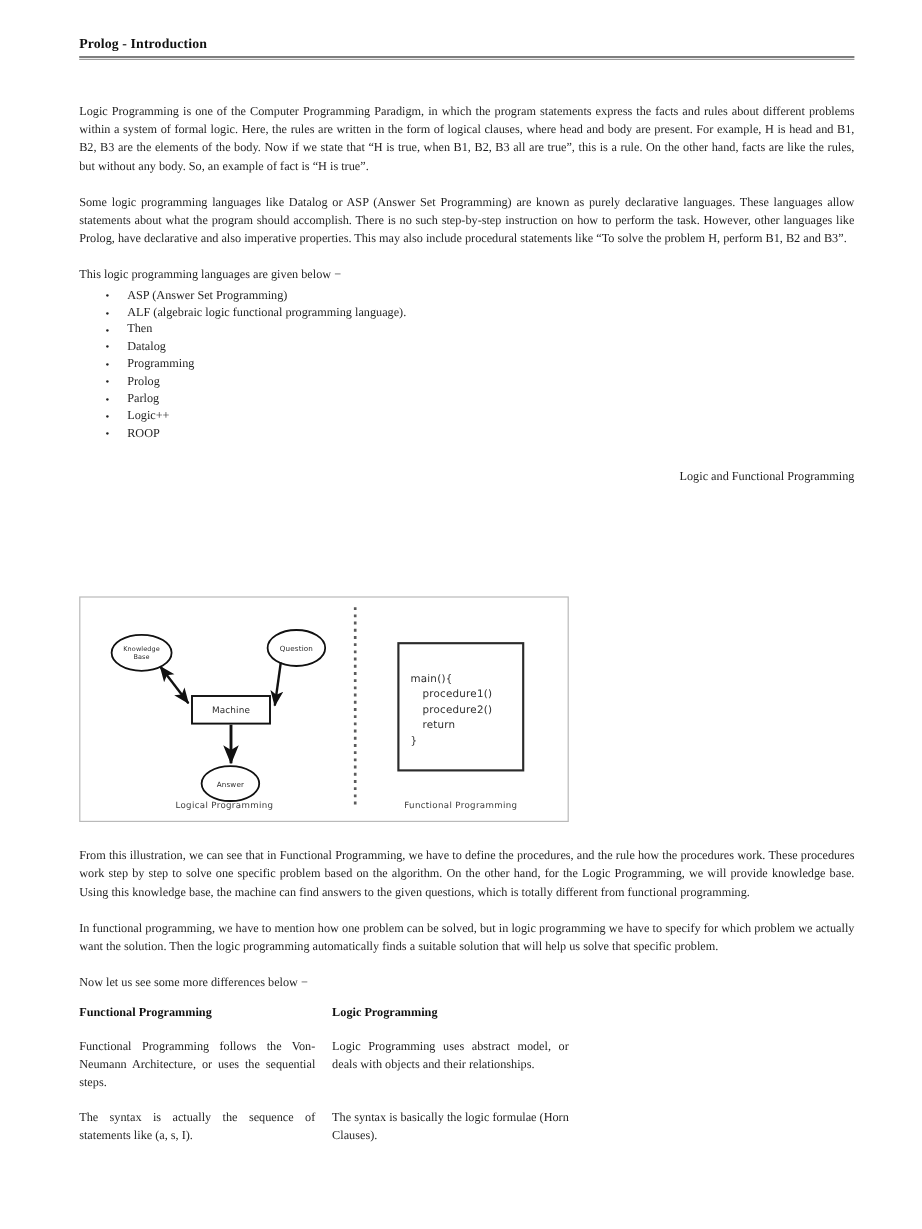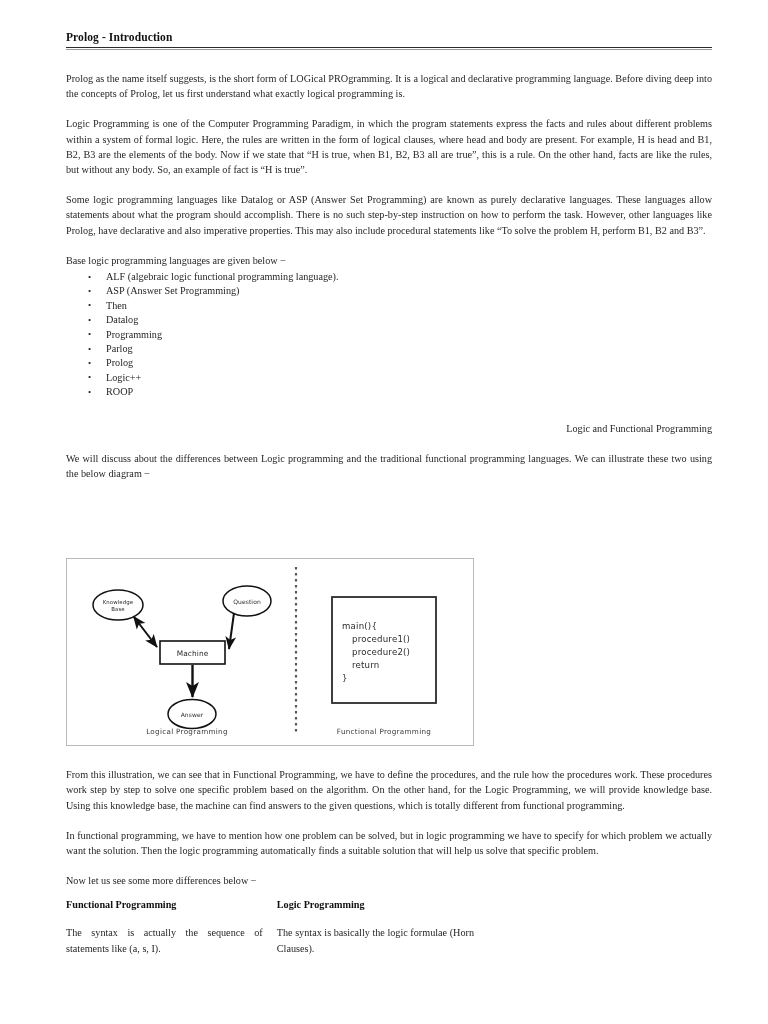--- a/index.html
+++ b/index.html
@@ -149,49 +149,47 @@
 
 <div class="page">
   <div class="content">
 
     <div class="doc-header">Prolog - Introduction</div>
     <div class="header-rule"></div>
     <div class="header-rule2"></div>
 
     <div class="gap-lg"></div>
 
-    <p class="para">Prolog as the name itself suggests, is the short form of LOGical PROgramming. It is a logical and declarative programming language. Before diving deep into the concepts of Prolog, let us first understand what exactly logical programming is.</p>
     <div class="gap-md"></div>
 
     <p class="para">Logic Programming is one of the Computer Programming Paradigm, in which the program statements express the facts and rules about different problems within a system of formal logic. Here, the rules are written in the form of logical clauses, where head and body are present. For example, H is head and B1, B2, B3 are the elements of the body. Now if we state that “H is true, when B1, B2, B3 all are true”, this is a rule. On the other hand, facts are like the rules, but without any body. So, an example of fact is “H is true”.</p>
     <div class="gap-md"></div>
 
     <p class="para">Some logic programming languages like Datalog or ASP (Answer Set Programming) are known as purely declarative languages. These languages allow statements about what the program should accomplish. There is no such step-by-step instruction on how to perform the task. However, other languages like Prolog, have declarative and also imperative properties. This may also include procedural statements like “To solve the problem H, perform B1, B2 and B3”.</p>
     <div class="gap-md"></div>
 
-    <p class="para">Base logic programming languages are given below −</p>
+    <p class="para">This logic programming languages are given below −</p>
 
     <ul class="lang-list">
+      <li>ASP (Answer Set Programming)</li>
       <li>ALF (algebraic logic functional programming language).</li>
-      <li>ASP (Answer Set Programming)</li>
       <li>Then</li>
       <li>Datalog</li>
       <li>Programming</li>
+      <li>Prolog</li>
       <li>Parlog</li>
-      <li>Prolog</li>
       <li>Logic++</li>
       <li>ROOP</li>
     </ul>
 
     <div class="gap-lg"></div>
 
     <p class="subhead">Logic and Functional Programming</p>
     <div class="gap-md"></div>
 
-    <p class="para">We will discuss about the differences between Logic programming and the traditional functional programming languages. We can illustrate these two using the below diagram −</p>
 
     <div style="height:77px"></div>
 
     <div class="diagram-wrap">
       <svg width="406" height="186" viewBox="0 0 406 186" xmlns="http://www.w3.org/2000/svg">
         <defs>
           <marker id="arrHead" markerWidth="7" markerHeight="7" refX="6.2" refY="3.1" orient="auto" markerUnits="strokeWidth">
             <path d="M0,0.4 L6.6,3.1 L0,5.8 L1.6,3.1 Z" fill="#111111"></path>
           </marker>
           <marker id="arrHeadStart" markerWidth="7" markerHeight="7" refX="0.8" refY="3.1" orient="auto" markerUnits="strokeWidth">
@@ -246,20 +244,24 @@
 
     <table class="cmp-table">
       <thead>
         <tr>
           <th class="col1">Functional Programming</th>
           <th class="col2">Logic Programming</th>
         </tr>
       </thead>
       <tbody>
         <tr>
+          <td class="col1">Functional Programming follows the Von-Neumann Architecture, or uses the sequential steps.</td>
+          <td class="col2">Logic Programming uses abstract model, or deals with objects and their relationships.</td>
+        </tr>
+        <tr>
           <td class="col1">The syntax is actually the sequence of statements like (a, s, I).</td>
           <td class="col2">The syntax is basically the logic formulae (Horn Clauses).</td>
         </tr>
       </tbody>
     </table>
 
   </div>
 </div>
 
 </body></html>

